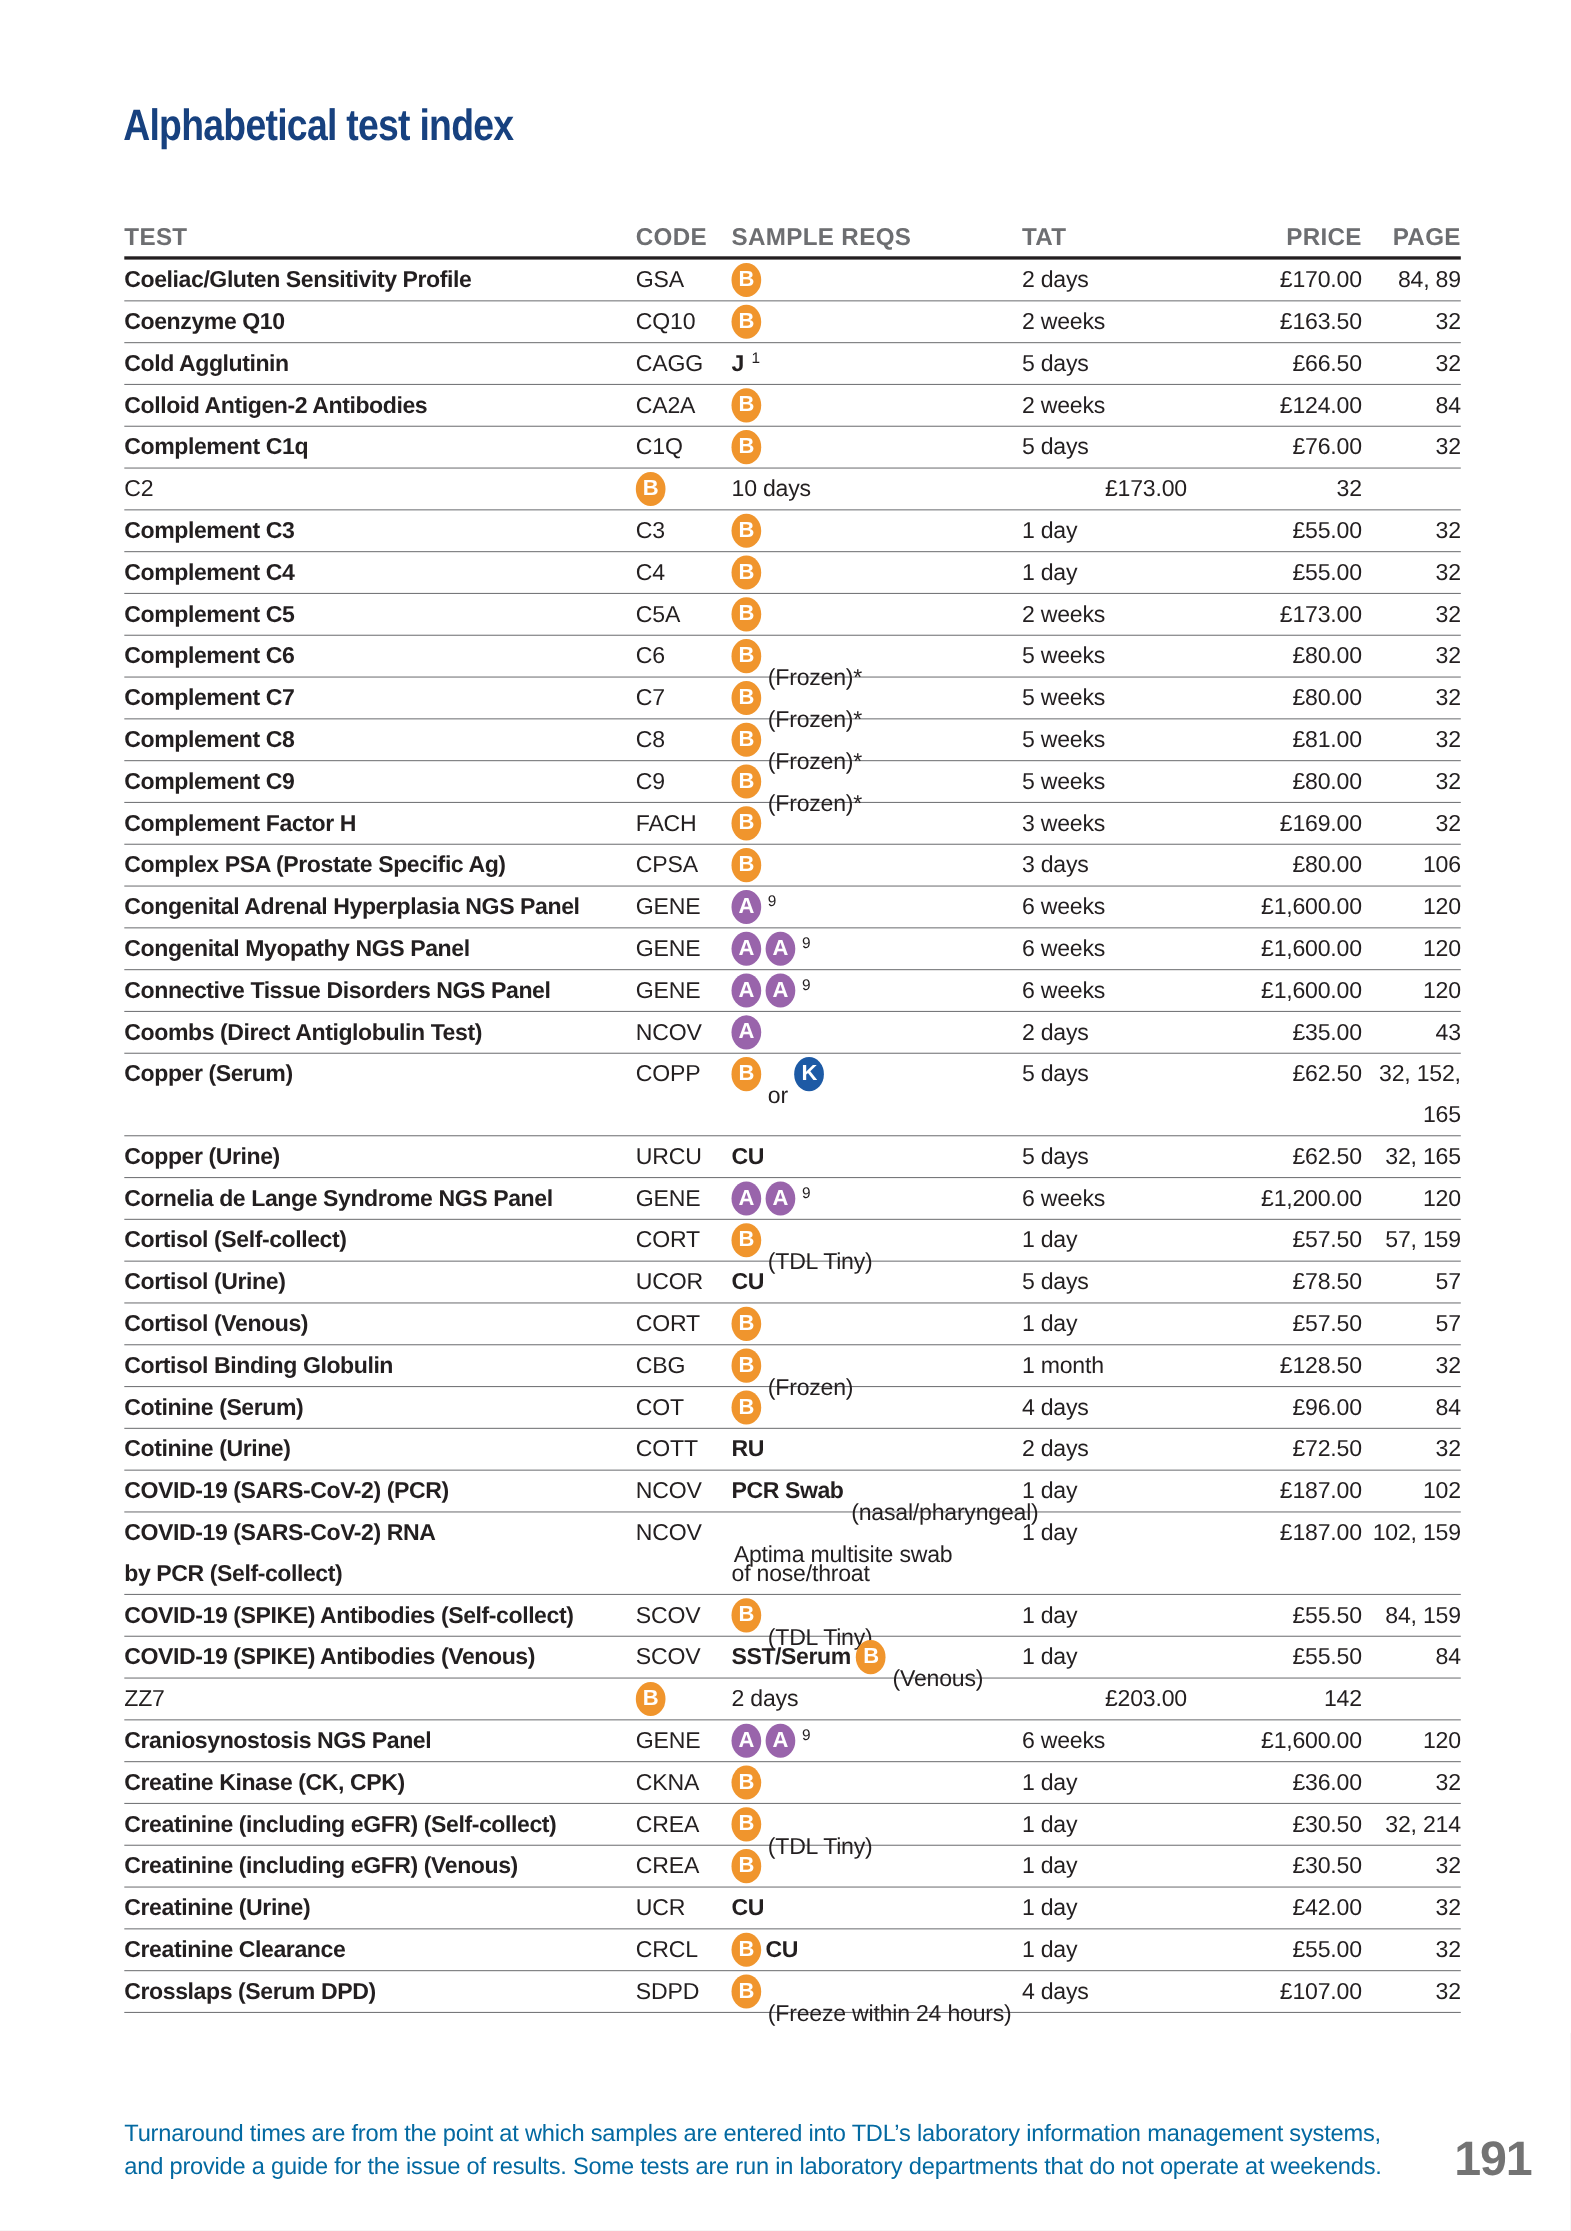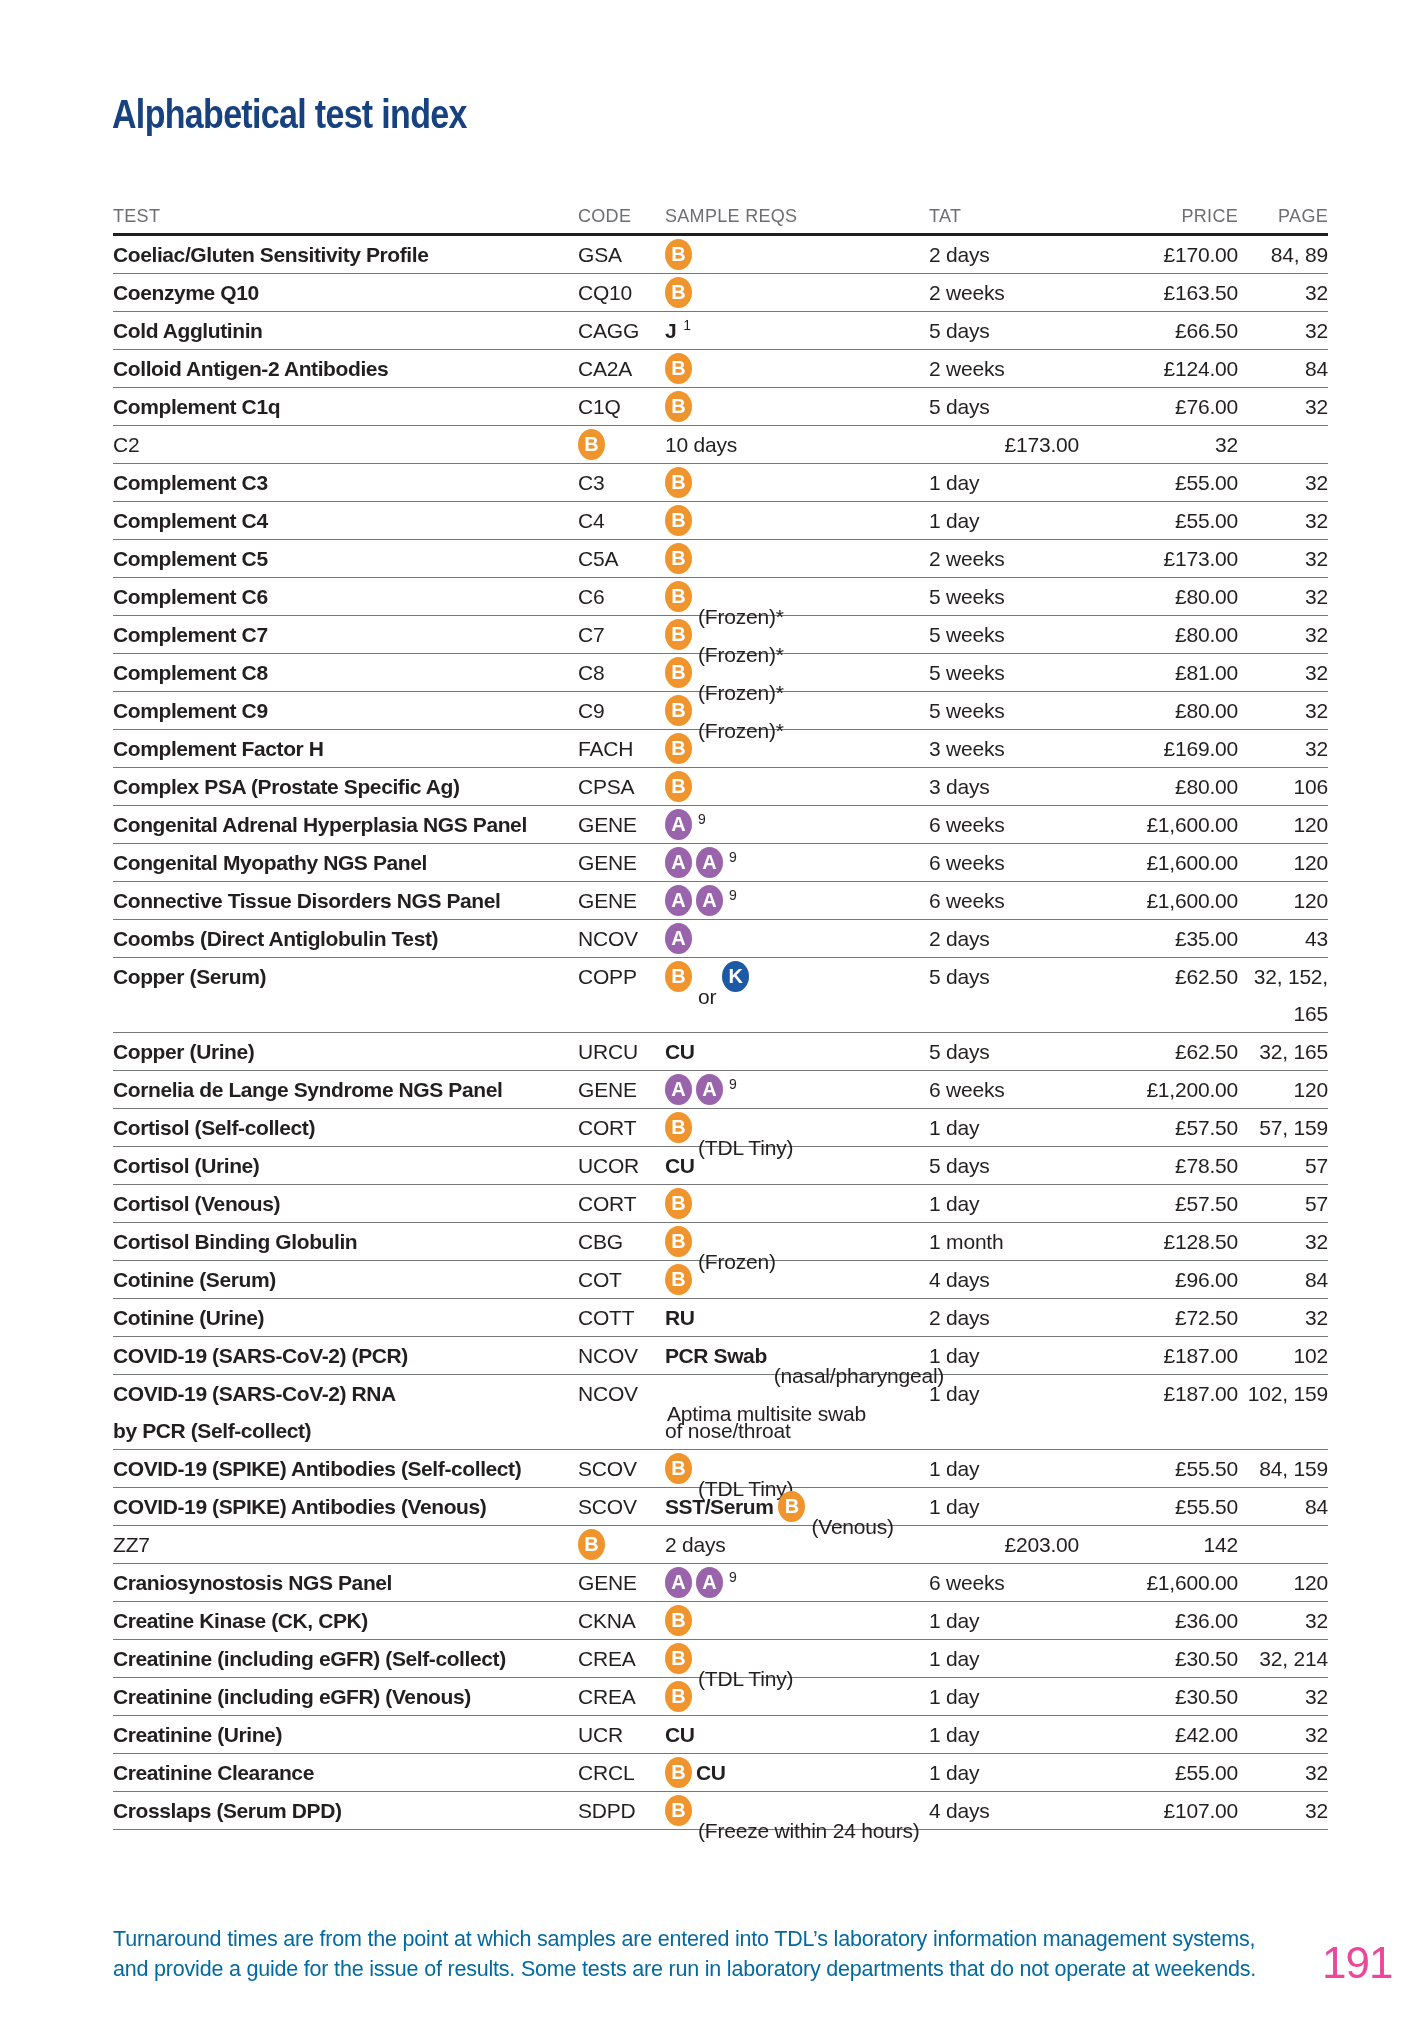--- a/index.html
+++ b/index.html
@@ -11,21 +11,21 @@
   .title {
     position:absolute; left:112px; top:92px; margin:0;
     font-size:40px; font-weight:bold; letter-spacing:-0.8px;
     color:var(--title-color,#17417f);
     transform:scaleX(0.85); transform-origin:left top; white-space:nowrap;
   }
   .table { position:absolute; left:113px; top:203px; width:1215px; }
   .grid { display:grid; grid-template-columns:465px 87px 264px 150px 159px 90px; }
   .thead { border-bottom:3px solid #231f20; height:30px; }
   .th {
-    font-size:18px; font-weight:normal; letter-spacing:0.3px;
+    font-size:22px; font-weight:bold; letter-spacing:0.3px;
     color:var(--header-color,#6d6e71); line-height:26px; white-space:nowrap;
   }
   .th.right { text-align:right; }
   .row { border-bottom:1.5px solid #77787b; }
   .cell { font-size:21px; letter-spacing:-0.2px; overflow:visible; }
   .line { height:37px; display:flex; align-items:center; white-space:nowrap; }
   .cell.right .line { justify-content:flex-end; }
   .test-name { font-weight:bold; letter-spacing:-0.4px;text-align:center; }
   .icon {
     width:27px; height:31px; min-width:27px; border-radius:50%;
@@ -38,21 +38,21 @@
   .icon-K { background:var(--icon-k,#1d5aa5); }
   .tok-t { margin-left:2px; margin-right:6px;margin-top:40px; }
   .tok-b { font-weight:bold; margin-right:5px; letter-spacing:-0.4px; }
   .tok-s { font-size:14px; align-self:flex-start; margin-top:5px; margin-left:2px; letter-spacing:0; }
   .footer {
     position:absolute; left:113px; top:1924px; width:1160px; margin:0;
     font-size:21.5px; line-height:30px; letter-spacing:-0.2px; color:#0369a1;
   }
   .pagenum {
     position:absolute; left:1322px; top:1938px;
-    font-size:44px; font-weight:normal; color:#ec4899; letter-spacing:-1px;
+    font-size:44px; font-weight:bold; color:#737373; letter-spacing:-1px;
   }
 </style>
 </head>
 <body>
 
 <div class="page">
 
   <h1 class="title">Alphabetical test index</h1>
 
   <div class="table">

